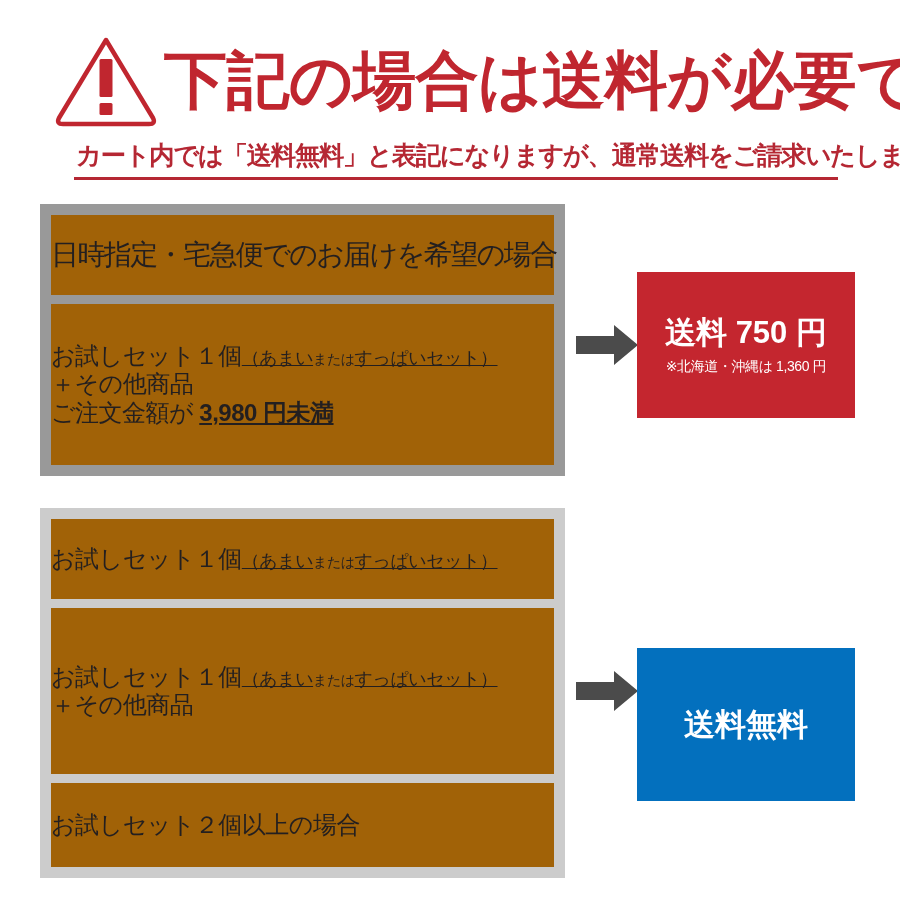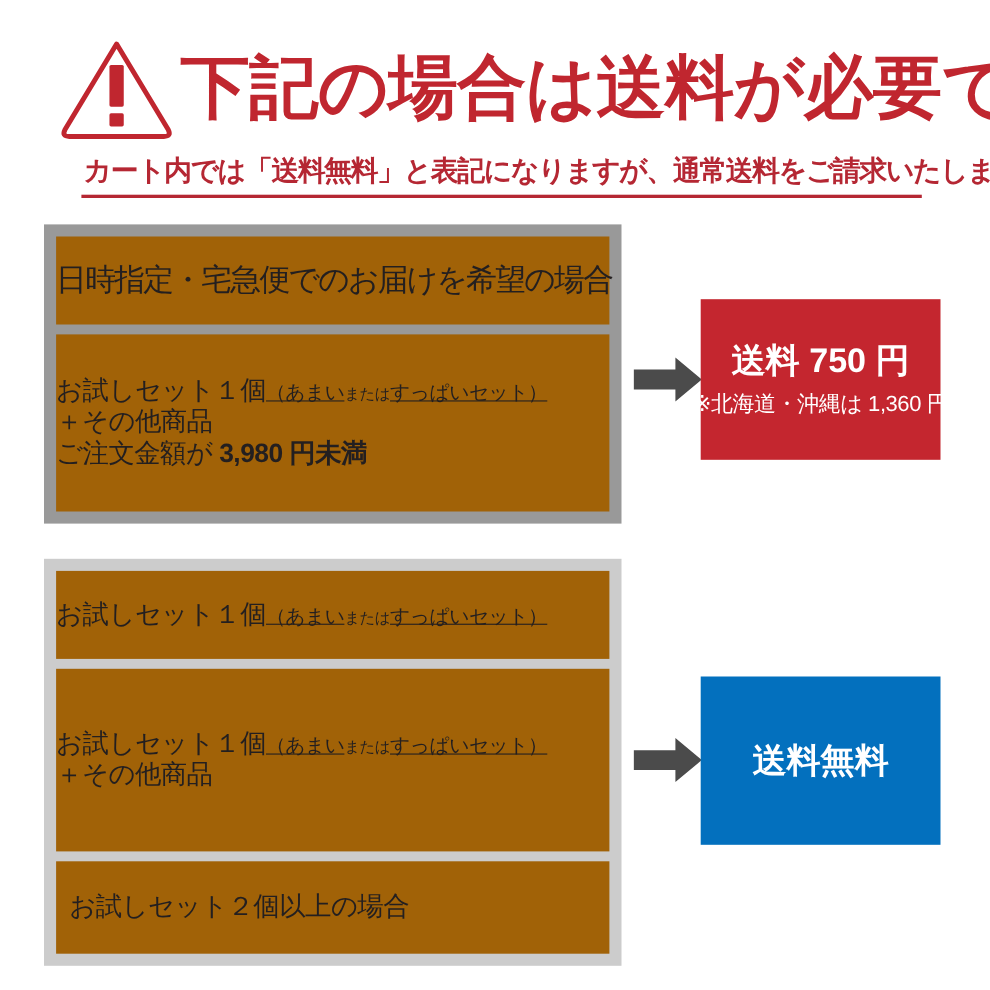--- a/index.html
+++ b/index.html
@@ -98,21 +98,21 @@
     box-sizing: border-box;
     display: flex;
     flex-direction: column;
     align-items: flex-start;
     justify-content: center;
     text-align: center;
     width: 100%;
   }
   .cell-h1 { height: 80px; }
   .cell-h2 { flex: 1 1 auto; }
-  .cell-h3 { height: 84px; padding-left: 12px; }
+  .cell-h3 { height: 84px; }
 
   .line {
     white-space: nowrap;
     line-height: 1.18;
     color: #231f20;
   }
   .t-main {
     font-size: 24px;
     font-weight: 400;
     letter-spacing: -0.5px;
@@ -127,20 +127,21 @@
     letter-spacing: -0.5px;
     text-decoration: underline;
   }
   .t-xsmall {
     font-size: 14px;
     letter-spacing: -0.5px;
   }
   .t-bold {
     font-weight: 700;
     letter-spacing: -0.5px;
+    text-decoration: underline;
   }
   .paren { display: inline; }
 
   
   .arrow {
     position: absolute;
     width: 62px;
     height: 44px;
   }
   .arrow-1 { left: 576px; top: 323px; }
@@ -159,34 +160,34 @@
   }
   .result-red {
     left: 637px;
     top: 272px;
     width: 218px;
     height: 146px;
     background: #c4262f;
   }
   .result-blue {
     left: 637px;
-    top: 615px;
+    top: 648px;
     width: 218px;
     height: 153px;
     background: #0370be;
   }
   .res-main {
     font-size: 31px;
     font-weight: 700;
     letter-spacing: 0px;
     white-space: nowrap;
     line-height: 1.2;
   }
   .res-note {
-    font-size: 20px;
+    font-size: 14px;
     font-weight: 400;
     letter-spacing: -0.4px;
     white-space: nowrap;
     margin-top: 7px;
   }
 </style>
 </head>
 <body>
 
 <div class="header">

